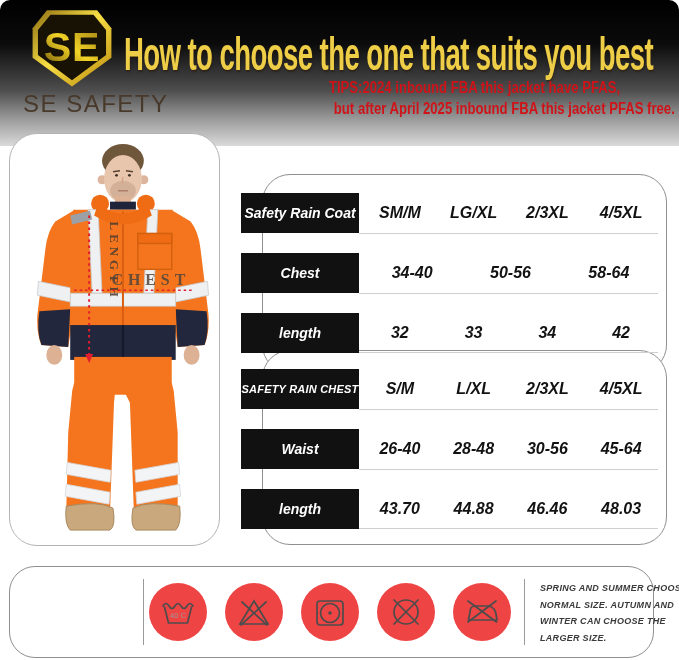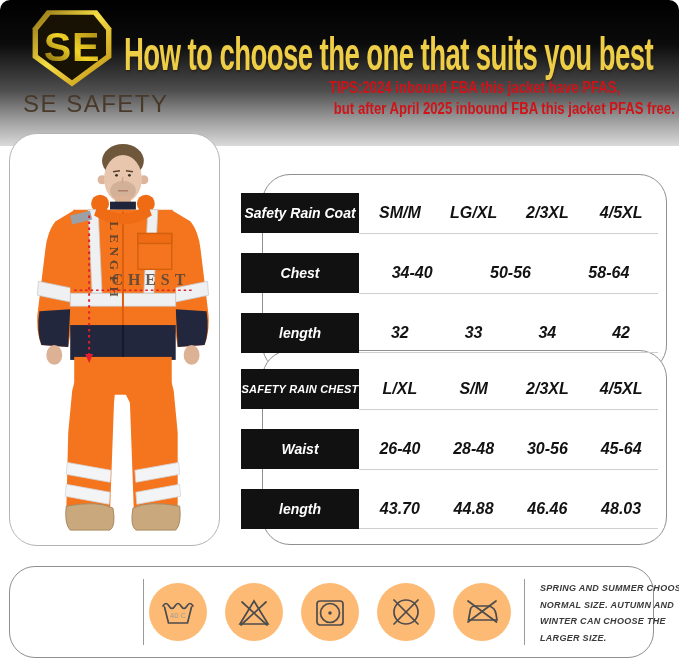--- a/index.html
+++ b/index.html
@@ -39,21 +39,21 @@
   .r1{top:18px;} .r2{top:78px;} .r3{top:138px;}
   .hline{position:absolute;left:96px;right:8px;height:0;border-top:1px solid #cfcfcf;z-index:1;}
   .h1{top:58px;} .h2{top:118px;} .h3{top:177px;}
 
   
   .wash-title{position:absolute;left:21px;top:26px;font-weight:bold;font-style:italic;
     font-size:16px;line-height:19px;color:#111;}
   .vdiv{position:absolute;top:12px;bottom:12px;width:1px;background:#9a9a9a;}
   .vd1{left:133px;} .vd2{left:514px;}
   .wash-icon{position:absolute;top:16px;width:58px;height:58px;border-radius:50%;
-    background:#fdba74;display:flex;align-items:center;justify-content:center;}
+    background:#ef4444;display:flex;align-items:center;justify-content:center;}
   .wi0{left:139px;} .wi1{left:215px;} .wi2{left:291px;} .wi3{left:367px;} .wi4{left:443px;}
   .wash-icon svg{width:40px;height:40px;stroke:#4c4c4c;fill:none;stroke-width:1.7;stroke-linecap:round;}
   .wash-note{position:absolute;left:530px;top:13px;font-weight:bold;font-style:italic;
     font-size:9px;line-height:16.5px;letter-spacing:.3px;color:#3a3a3a;white-space:nowrap;}
 </style>
 </head>
 <body>
 
 <div class="page">
 
@@ -172,22 +172,22 @@
       <span>33</span>
       <span>34</span>
       <span>42</span>
     </div>
     <div class="hline h3"></div>
   </div>
 
   <div class="panel pants-panel">
     <div class="pill small r1">SAFETY RAIN CHEST</div>
     <div class="vals r1">
+      <span>S/M</span>
       <span>L/XL</span>
-      <span>S/M</span>
       <span>2/3XL</span>
       <span>4/5XL</span>
     </div>
     <div class="hline h1"></div>
     <div class="pill r2">Waist</div>
     <div class="vals r2">
       <span>26-40</span>
       <span>28-48</span>
       <span>30-56</span>
       <span>45-64</span>

